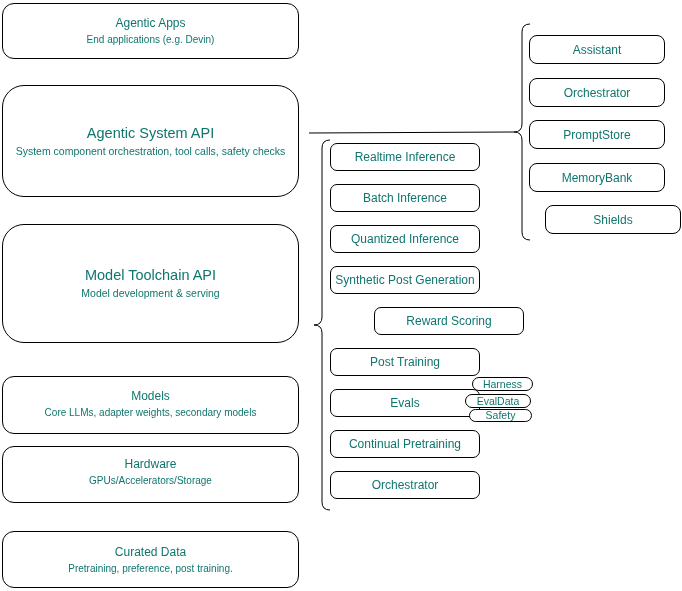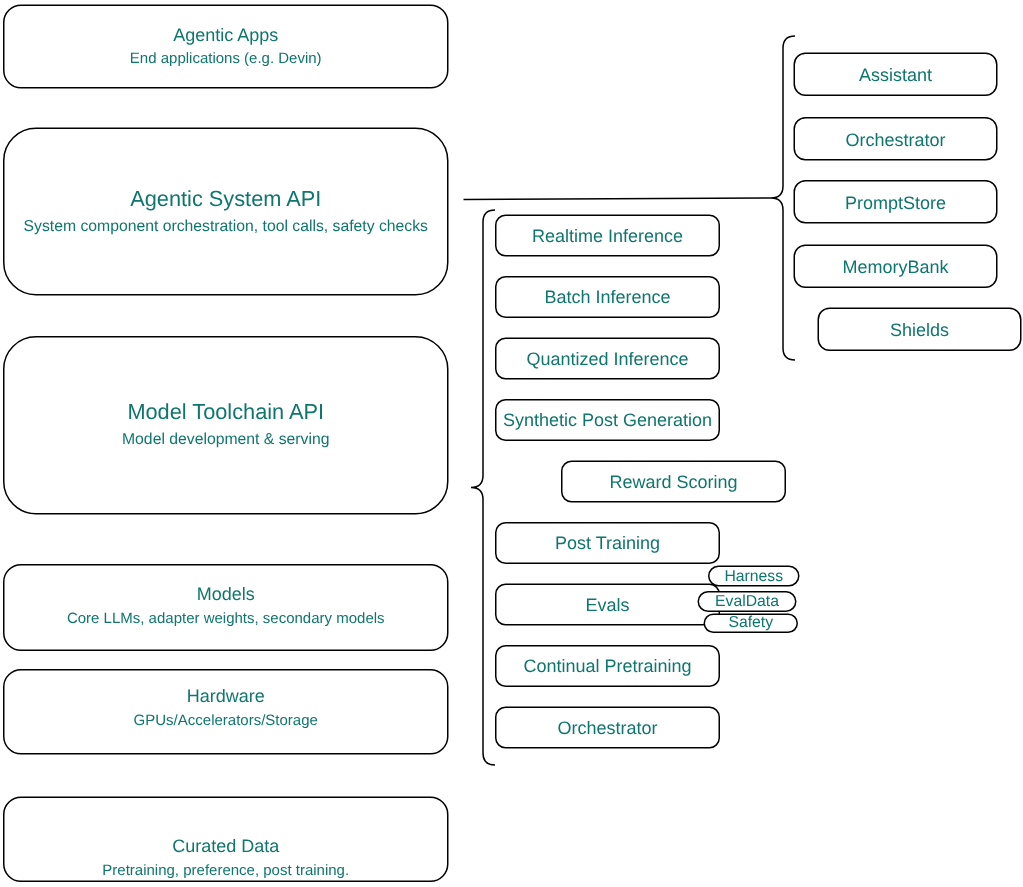--- a/index.html
+++ b/index.html
@@ -63,21 +63,21 @@
   <div class="box stack-box r12" style="top:376px;height:58px;padding-top:11px;text-align:right;">
     <div class="title-sm">Models</div>
     <div class="sub-sm">Core LLMs, adapter weights, secondary models</div>
   </div>
 
   <div class="box stack-box r12" style="top:446px;height:57px;padding-top:9px;">
     <div class="title-sm">Hardware</div>
     <div class="sub-sm">GPUs/Accelerators/Storage</div>
   </div>
 
-  <div class="box stack-box r12" style="top:531px;height:57px;padding-top:12px;justify-content:flex-end;">
+  <div class="box stack-box r12" style="top:531px;height:57px;padding-top:12px;">
     <div class="title-sm">Curated Data</div>
     <div class="sub-sm">Pretraining, preference, post training.</div>
   </div>
 
   <div class="box mid-box" style="top:143px;">
     <span>Realtime Inference</span>
   </div>
   <div class="box mid-box" style="top:184px;">
     <span>Batch Inference</span>
   </div>

